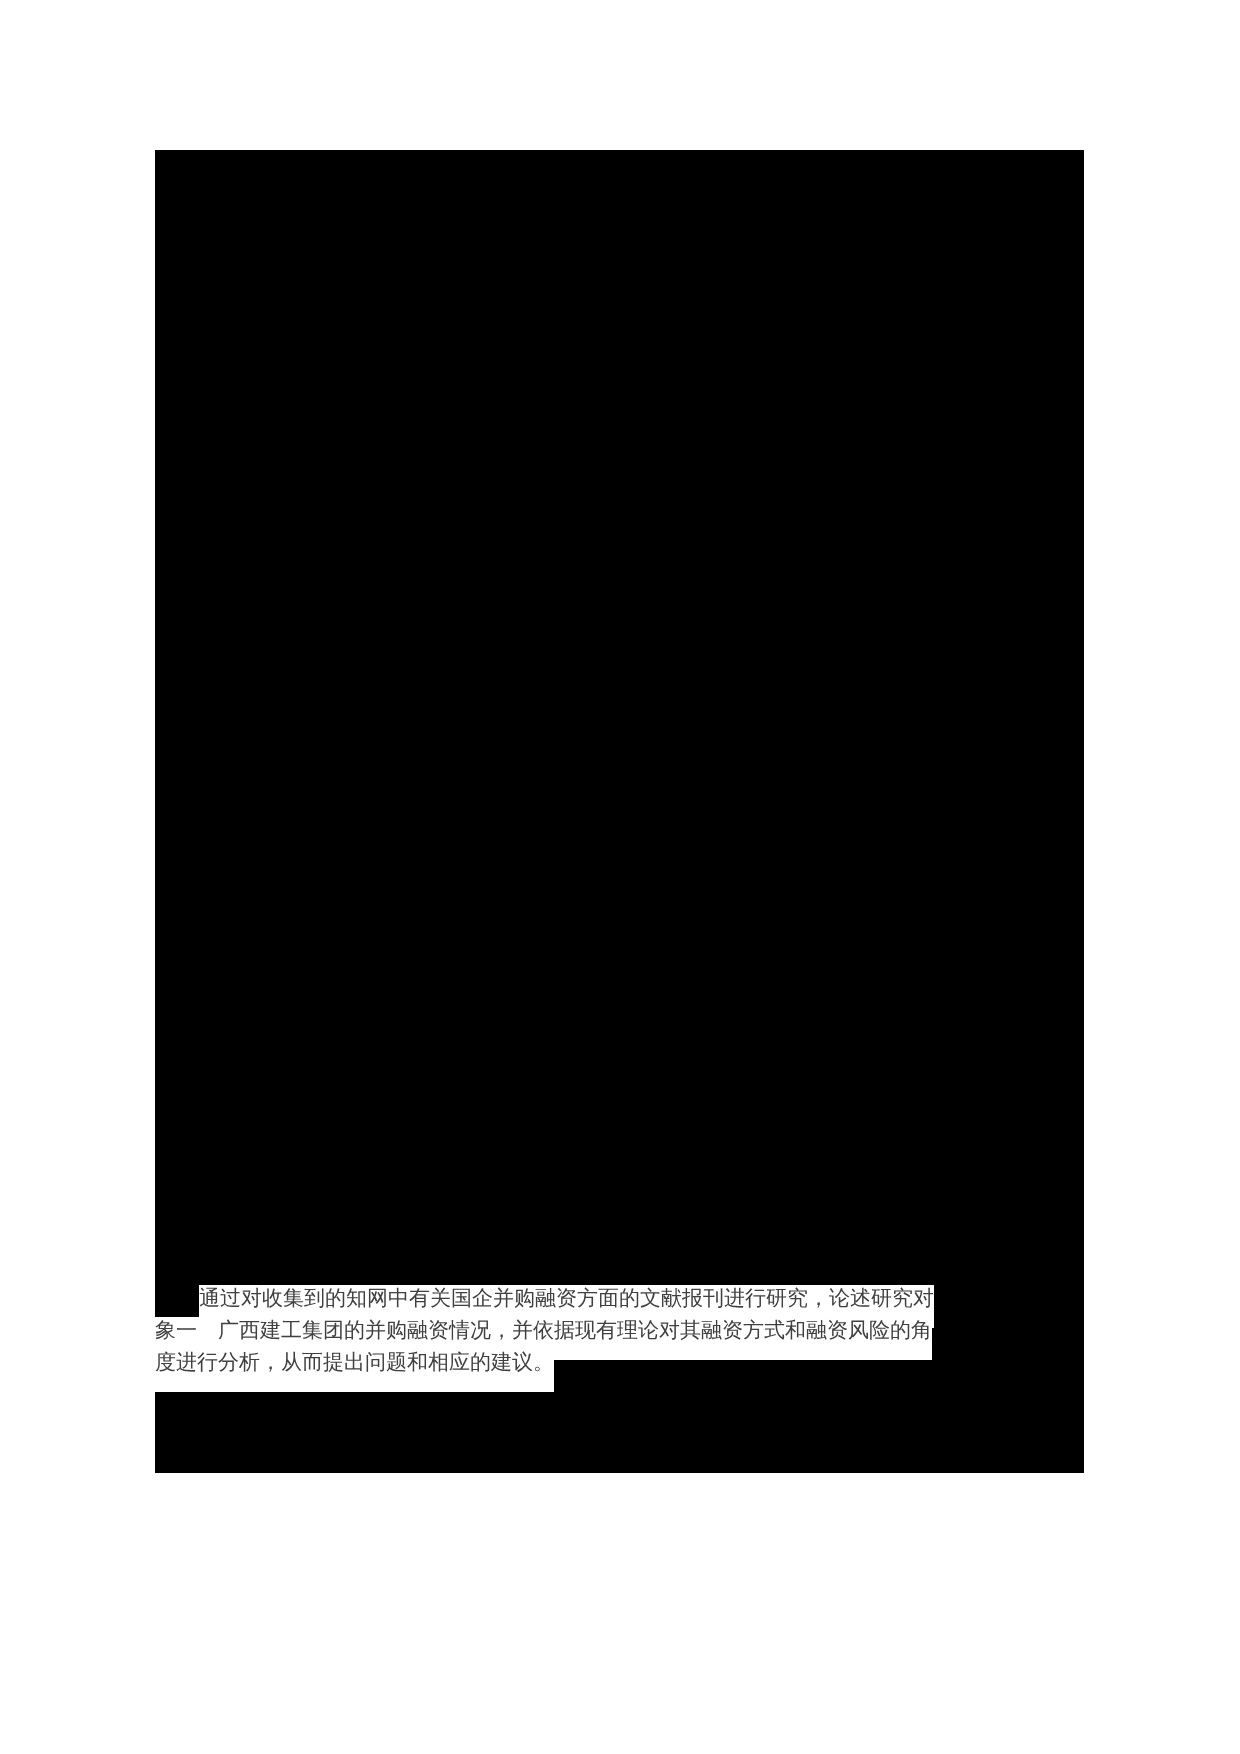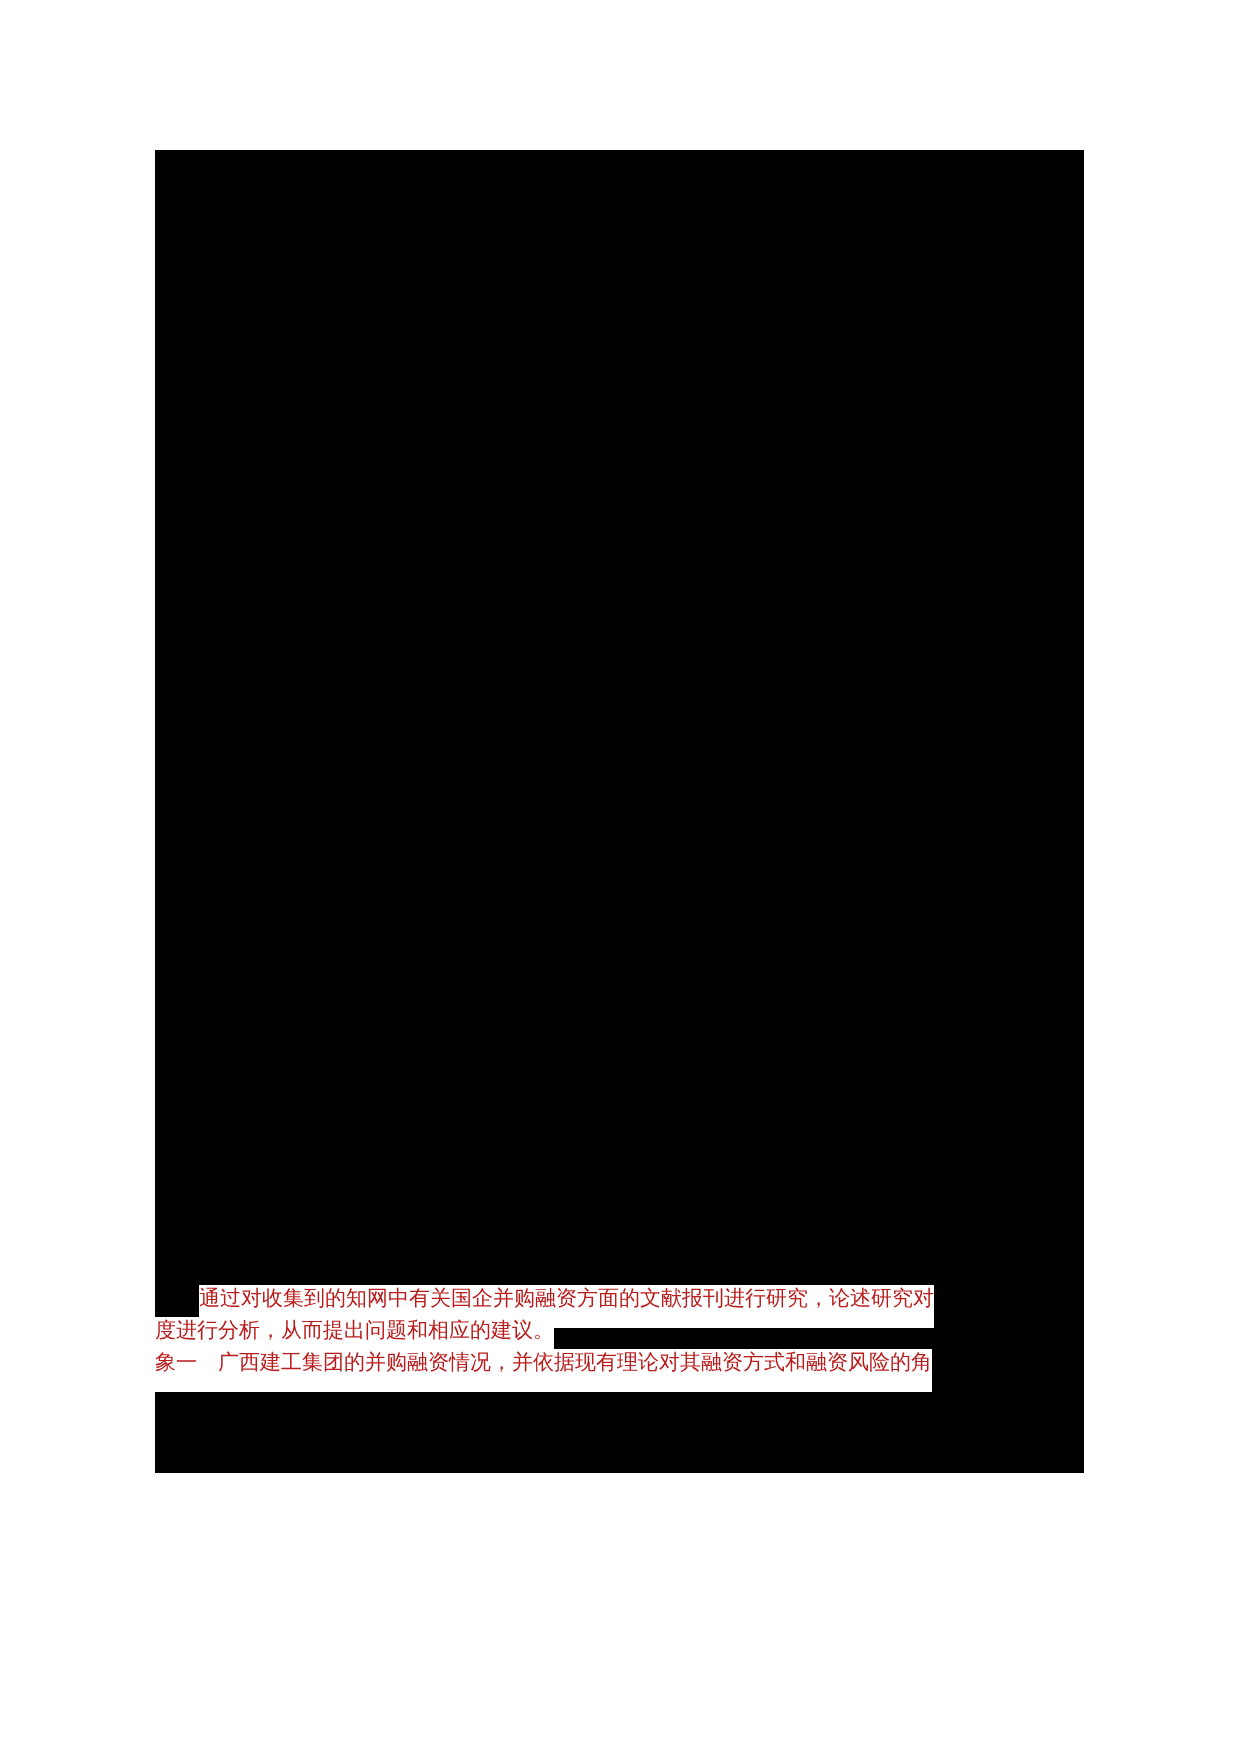--- a/index.html
+++ b/index.html
@@ -48,37 +48,37 @@
     color: #000000;
   }
 
   .text-line {
     white-space: pre;
     display: block;
   }
 
   .hl {
     background: #ffffff;
-    color: #b91c1c;
+    color: #404040;
     padding: 1px 0 18px 0;
     box-decoration-break: clone;
     -webkit-box-decoration-break: clone;
   }
 
   .indent {
     display: inline-block;
     width: 44px;
   }
 </style>
 </head>
 <body>
 
 <div class="page">
 
   <div class="redacted-block"></div>
 
   <div class="text-region">
     <span class="text-line"><span class="indent"></span><span class="hl">通过对收集到的知网中有关国企并购融资方面的文献报刊进行研究，论述研究对</span></span>
+    <span class="text-line"><span class="hl">象一　广西建工集团的并购融资情况，并依据现有理论对其融资方式和融资风险的角</span></span>
     <span class="text-line"><span class="hl">度进行分析，从而提出问题和相应的建议。</span></span>
-    <span class="text-line"><span class="hl">象一　广西建工集团的并购融资情况，并依据现有理论对其融资方式和融资风险的角</span></span>
   </div>
 
 </div>
 
 </body></html>

